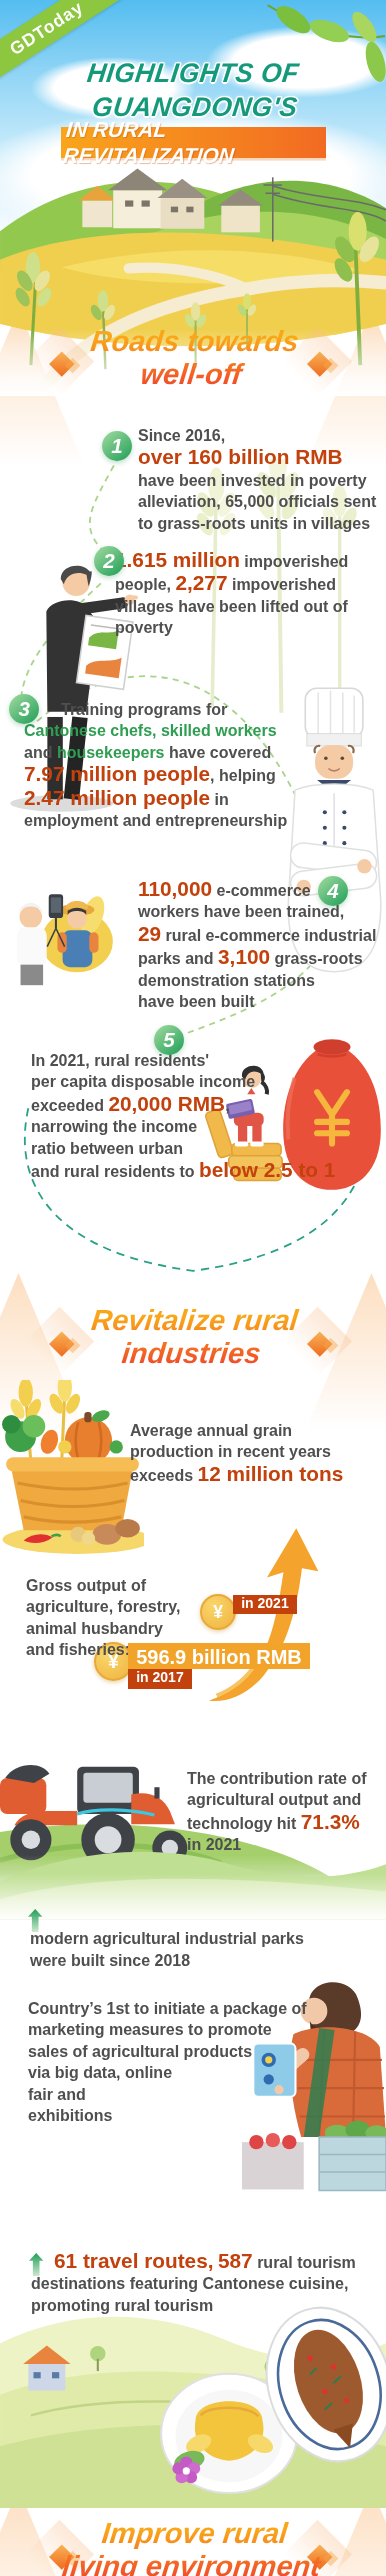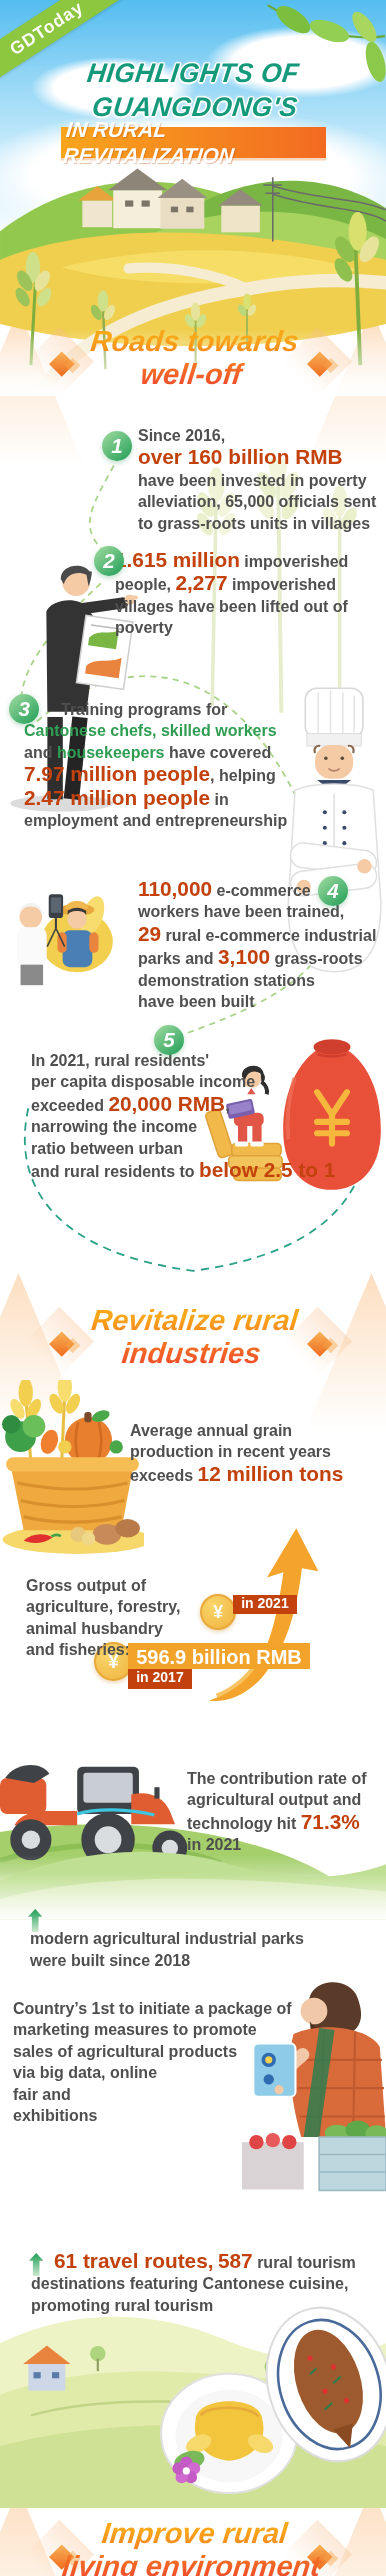--- a/index.html
+++ b/index.html
@@ -455,21 +455,21 @@
         </linearGradient>
       </defs>
     <path d="M0,95 C140,35 300,22 430,58 C560,95 660,95 750,62 L750,170 L0,170 Z" fill="#bfdf92"></path>
     <path d="M0,130 C180,80 420,80 750,115 L750,170 L0,170 Z" fill="#d8eab5"></path>
     <rect x="0" y="80" width="750" height="90" fill="url(#wf)"></rect>
   </svg>
 
   <div class="upar" style="left:28px;top:1909px"></div>
   <div class="txt" style="left:30px;top:1907px;width:319px;text-indent:23px"><br><span>modern agricultural industrial parks</span><br><span>were built since 2018</span></div>
 
-  <div class="txt" style="left:13px;top:1998px;width:299px"><span>Country’s 1st to initiate a package of</span><br><span>marketing measures to promote</span><br><span>sales of agricultural products</span><br><span>via big data, online</span><br><span>fair and</span><br><span>exhibitions</span></div>
+  <div class="txt" style="left:28px;top:1998px;width:299px"><span>Country’s 1st to initiate a package of</span><br><span>marketing measures to promote</span><br><span>sales of agricultural products</span><br><span>via big data, online</span><br><span>fair and</span><br><span>exhibitions</span></div>
 
   <svg class="z2" width="144" height="232" viewBox="0 0 280 450" style="left:242px;top:1967px">
     <path d="M130,70 C130,20 210,15 225,60 C238,95 230,115 215,125 L140,120 C130,105 126,88 130,70 Z" fill="#5a3a28"></path>
     <circle cx="140" cy="85" r="26" fill="#f2c9a8"></circle>
     <path d="M132,105 C145,130 185,135 212,120 L215,140 L135,140 Z" fill="#4a2e1e"></path>
     <path d="M100,130 C150,105 245,115 268,155 L280,330 L115,330 C92,250 88,175 100,130 Z" fill="#d96a3a"></path>
     <g stroke="#c05a2e" stroke-width="4">
         <line x1="110" y1="180" x2="272" y2="180"></line>
         <line x1="108" y1="235" x2="276" y2="235"></line>
         <line x1="112" y1="290" x2="278" y2="290"></line>

